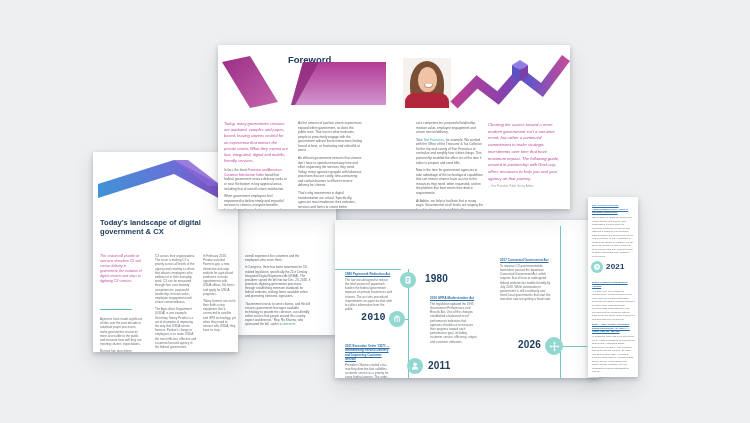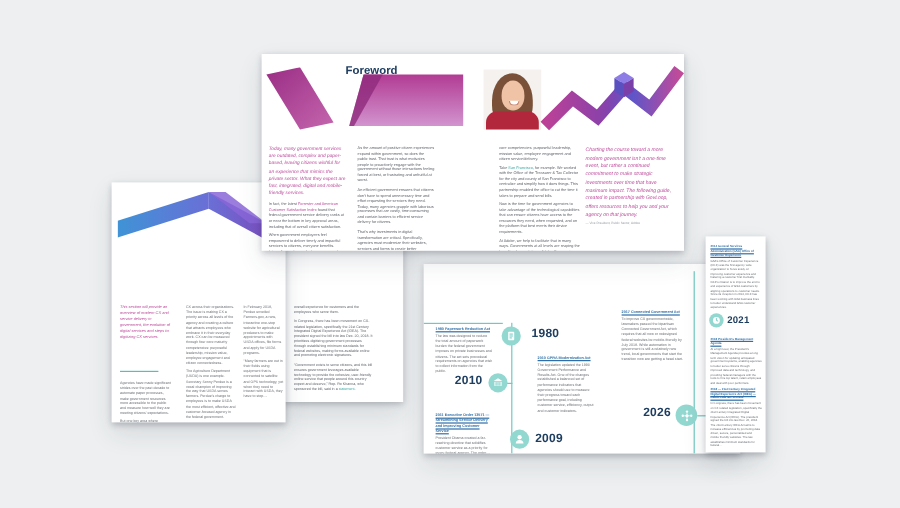--- a/index.html
+++ b/index.html
@@ -37,21 +37,21 @@
 <div id="canvas">
 
   <div class="page" style="left:236px;top:150px;width:100px;height:185px;z-index:1;">
     <div class="abs t" style="left:9px;top:104px;width:66px;font-size:3px;line-height:1.38;">
       <p>overall experience for customers and the employees who serve them.</p>
       <p>In Congress, there has been movement on CX-related legislation, specifically the 21st Century Integrated Digital Experience Act (IDEA). The president signed the bill into law Dec. 20, 2018. It prioritizes digitizing government processes through establishing minimum standards for federal websites, making forms available online and promoting electronic signatures.</p>
       <p><span>“Government exists to serve citizens, and this bill ensures government leverages available technology to provide the cohesive, user-friendly online service that people around this country expect and deserve,” Rep. Ro Khanna, who sponsored the bill, said in a </span><a href="#" class="lk">statement</a><span>.</span></p>
     </div>
   </div>
 
-  <div class="page" style="left:353px;top:220px;width:264px;height:158px;z-index:2;">
+  <div class="page" style="left:335px;top:220px;width:264px;height:158px;z-index:2;">
 
     <div class="tl-line" style="left:0;top:49px;width:66px;height:1px;"></div>
     <div class="tl-line" style="left:73px;top:49px;width:1px;height:109px;"></div>
     <div class="tl-line" style="left:225px;top:6px;width:1px;height:152px;"></div>
     <div class="tl-line" style="left:228px;top:126px;width:24px;height:1px;"></div>
     <div class="tl-line" style="left:68px;top:99px;width:6px;height:1px;"></div>
 
     <div class="abs t2" style="left:10px;top:52px;width:48px;">
       <a href="#" class="hl" style="font-size:3.1px;">1980 Paperwork Reduction Act</a>
       <p>The law was designed to reduce the total amount of paperwork burden the federal government imposes on private businesses and citizens. The act sets procedural requirements on agencies that wish to collect information from the public.</p>
@@ -59,21 +59,21 @@
     <div class="node" style="left:65px;top:52px;width:16px;height:16px;">
       <svg width="10" height="10" viewBox="0 0 10 10">
         <rect x="2.5" y="1.5" width="5" height="7" rx="0.6" fill="#ffffff"></rect>
         <line x1="3.6" y1="3.4" x2="6.4" y2="3.4" stroke="#55c0b8" stroke-width="0.7"></line>
         <line x1="3.6" y1="5" x2="6.4" y2="5" stroke="#55c0b8" stroke-width="0.7"></line>
         <line x1="3.6" y1="6.6" x2="5.6" y2="6.6" stroke="#55c0b8" stroke-width="0.7"></line>
       </svg>
     </div>
     <div class="year-big" style="left:90px;top:53px;">1980</div>
 
-    <div class="year-big" style="left:26px;top:92px;">2010</div>
+    <div class="year-big" style="left:26px;top:92px;font-family:Liberation Mono, monospace;">2010</div>
     <div class="node" style="left:54px;top:91px;width:16px;height:16px;">
       <svg width="10" height="10" viewBox="0 0 10 10">
         <polygon points="5,1.2 8.6,3.6 1.4,3.6" fill="#ffffff"></polygon>
         <rect x="2" y="4.2" width="6" height="3.4" fill="#ffffff"></rect>
         <line x1="3.4" y1="4.4" x2="3.4" y2="7.4" stroke="#55c0b8" stroke-width="0.7"></line>
         <line x1="5" y1="4.4" x2="5" y2="7.4" stroke="#55c0b8" stroke-width="0.7"></line>
         <line x1="6.6" y1="4.4" x2="6.6" y2="7.4" stroke="#55c0b8" stroke-width="0.7"></line>
       </svg>
     </div>
 
@@ -85,21 +85,21 @@
     <div class="abs t2" style="left:10px;top:124px;width:48px;">
       <a href="#" class="hl" style="font-size:3.1px;">2011 Executive Order 13571 — Streamlining Service Delivery and Improving Customer Service</a>
       <p>President Obama created a far-reaching directive that solidifies customer service as a priority for every federal agency. The order…</p>
     </div>
     <div class="node" style="left:72px;top:138px;width:16px;height:16px;">
       <svg width="10" height="10" viewBox="0 0 10 10">
         <circle cx="5" cy="3.4" r="1.8" fill="#ffffff"></circle>
         <path d="M1.8,8.6 a3.2,3 0 0 1 6.4,0 z" fill="#ffffff"></path>
       </svg>
     </div>
-    <div class="year-big" style="left:93px;top:140px;">2009</div>
+    <div class="year-big" style="left:93px;top:140px;">2011</div>
 
     <div class="abs t2" style="left:165px;top:38px;width:53px;">
       <a href="#" class="hl" style="font-size:3.1px;">2017 Connected Government Act</a>
       <p>To improve CX governmentwide, lawmakers passed the bipartisan Connected Government Act, which requires that all new or redesigned federal websites be mobile-friendly by July 2018. While automation in government is still a relatively new trend, local governments that start the transition now are getting a head start.</p>
     </div>
 
     <div class="year-big" style="left:183px;top:119px;">2026</div>
     <div class="node" style="left:210px;top:117px;width:18px;height:18px;">
       <svg width="11" height="11" viewBox="0 0 10 10">
         <circle cx="5" cy="5" r="1.2" fill="#ffffff"></circle>
@@ -145,20 +145,21 @@
         </linearGradient>
         <linearGradient id="lg2" x1="0" y1="0" x2="1" y2="0">
           <stop offset="0" stop-color="#6a6fd6"></stop>
             <stop offset="1" stop-color="#7b4fc0"></stop>
         </linearGradient>
       </defs>
       <polygon points="0,26 76,2 76,16 0,40" fill="url(#lg1)"></polygon>
       <polygon points="76,2 124,28 124,42 76,16" fill="url(#lg2)"></polygon>
       <polygon points="76,2 90,2 124,28 110,28" fill="#8a66d8" opacity="0.85"></polygon>
     </svg>
+    <div class="abs navy" style="left:7px;top:66px;width:118px;font-size:7.6px;font-weight:bold;line-height:1.25;">Today's landscape of digital government &amp; CX</div>
     <div class="abs quote-m" style="left:7px;top:102px;width:44px;font-size:3.3px;line-height:1.5;">This section will provide an overview of modern CX and service delivery in government, the evolution of digital services and steps to digitizing CX services.</div>
     <div class="divider" style="left:7px;top:157px;width:32px;"></div>
     <div class="abs t2" style="left:7px;top:165px;width:44px;">
       <p>Agencies have made significant strides over the past decade to automate paper processes, make government resources more accessible to the public and measure how well they are meeting citizens' expectations.</p>
       <p>But one key area where agencies continue to struggle is supporting online services and electronic transactions that cut across multiple agencies. For example, efforts to access and approve claims and benefits require collaboration across multiple offices.</p>
     </div>
     <div class="abs t2" style="left:62px;top:102px;width:42px;">
       <p>CX across their organizations. The issue is making CX a priority across all levels of the agency and creating a culture that attracts employees who embrace it in their everyday work. CX can be measured through four core maturity competencies: purposeful leadership, mission value, employee engagement and citizen connectedness.</p>
       <p>The Agriculture Department (USDA) is one example. Secretary Sonny Perdue is a vocal champion of improving the way that USDA serves farmers. Perdue's charge to employees is to make USDA the most efficient, effective and customer-focused agency in the federal government.</p>
     </div>

